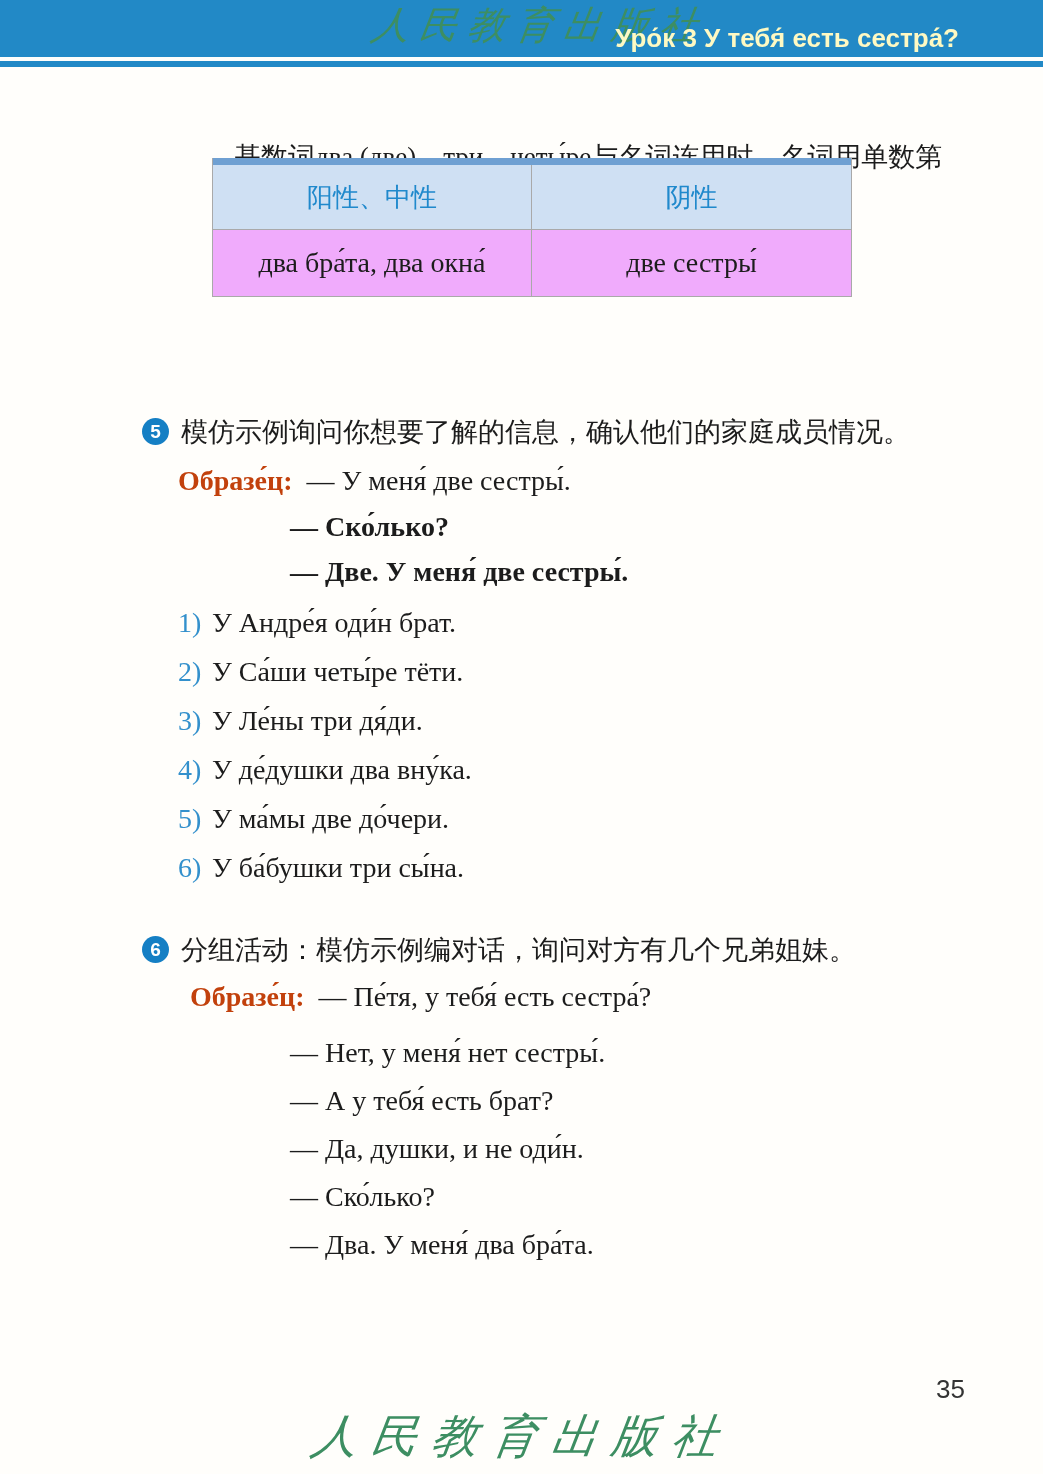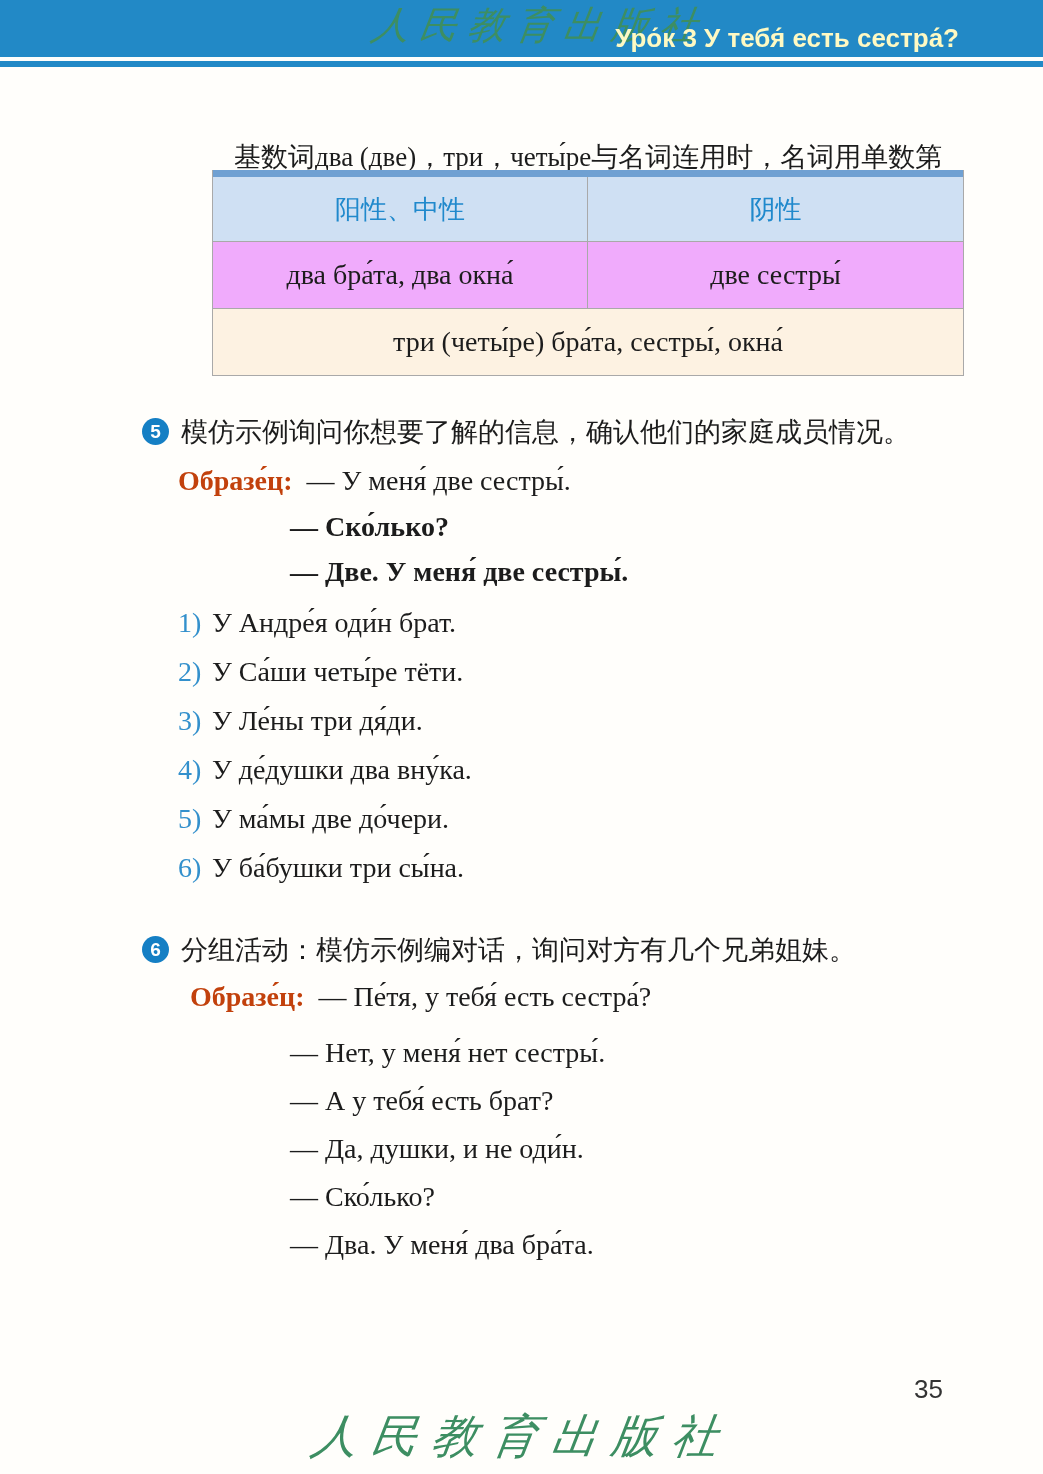--- a/index.html
+++ b/index.html
@@ -35,21 +35,21 @@
     font-weight:bold;font-size:26px;color:#fef9c3;
     white-space:nowrap;
   }
   
   .intro{
     position:absolute;left:234px;top:112px;width:730px;
     font-size:27px;line-height:1.35;
   }
   
   .gtable{
-    position:absolute;left:212px;top:170px;width:752px;
+    position:absolute;left:212px;top:158px;width:640px;
     border:1px solid #a9a9a9;border-top:none;
     box-sizing:border-box;
   }
   .g-strip{height:7px;background:#6fa0d2;}
   .g-head{display:flex;background:#cfe0f3;}
   .g-hcell{
     width:50%;height:64px;box-sizing:border-box;
     display:flex;align-items:center;justify-content:center;
     font-size:26px;color:#2089cc;
   }
@@ -79,21 +79,21 @@
   }
   .ex-instruction{font-size:27px;line-height:1.3;white-space:nowrap;}
   .sample-row{position:absolute;font-size:28px;white-space:nowrap;}
   .sample-label{color:#c2410c;font-weight:bold;margin-right:14px;}
   .ru-line{position:absolute;font-size:28px;white-space:nowrap;}
   .ru-bold{font-weight:bold;}
   .list-item{position:absolute;display:flex;font-size:28px;white-space:nowrap;}
   .list-num{color:#3390cc;width:34px;flex:0 0 auto;}
   
   .pagenum{
-    position:absolute;right:100px;top:1374px;
+    position:absolute;right:78px;top:1374px;
     font-family:"Liberation Sans","DejaVu Sans",sans-serif;
     font-size:26px;color:#333333;
   }
   .footer-calligraphy{
     position:absolute;left:50%;top:1406px;
     transform:translateX(-50%) skewX(-8deg);
     font-family:"DejaVu Serif","Liberation Serif",serif;
     font-style:italic;
     font-size:46px;letter-spacing:14px;
     color:#3d8e62;white-space:nowrap;
@@ -115,21 +115,20 @@
   <div class="gtable">
     <div class="g-strip"></div>
     <div class="g-head">
       <div class="g-hcell">阳性、中性</div>
       <div class="g-hcell">阴性</div>
     </div>
     <div class="g-row">
       <div class="g-cell">два бра́та, два окна́</div>
       <div class="g-cell">две сестры́</div>
     </div>
-    <div class="g-merged">три (четы́ре) бра́та, сестры́, окна́</div>
   </div>
 
   <div class="ex-row" style="left:142px;top:415px;">
     <span class="ex-badge">5</span>
     <span class="ex-instruction">模仿示例询问你想要了解的信息，确认他们的家庭成员情况。</span>
   </div>
   <div class="sample-row" style="left:178px;top:465px;">
     <span class="sample-label">Образе́ц:</span><span>— У меня́ две сестры́.</span>
   </div>
   <div class="ru-line ru-bold" style="left:290px;top:511px;">— Ско́лько?</div>

